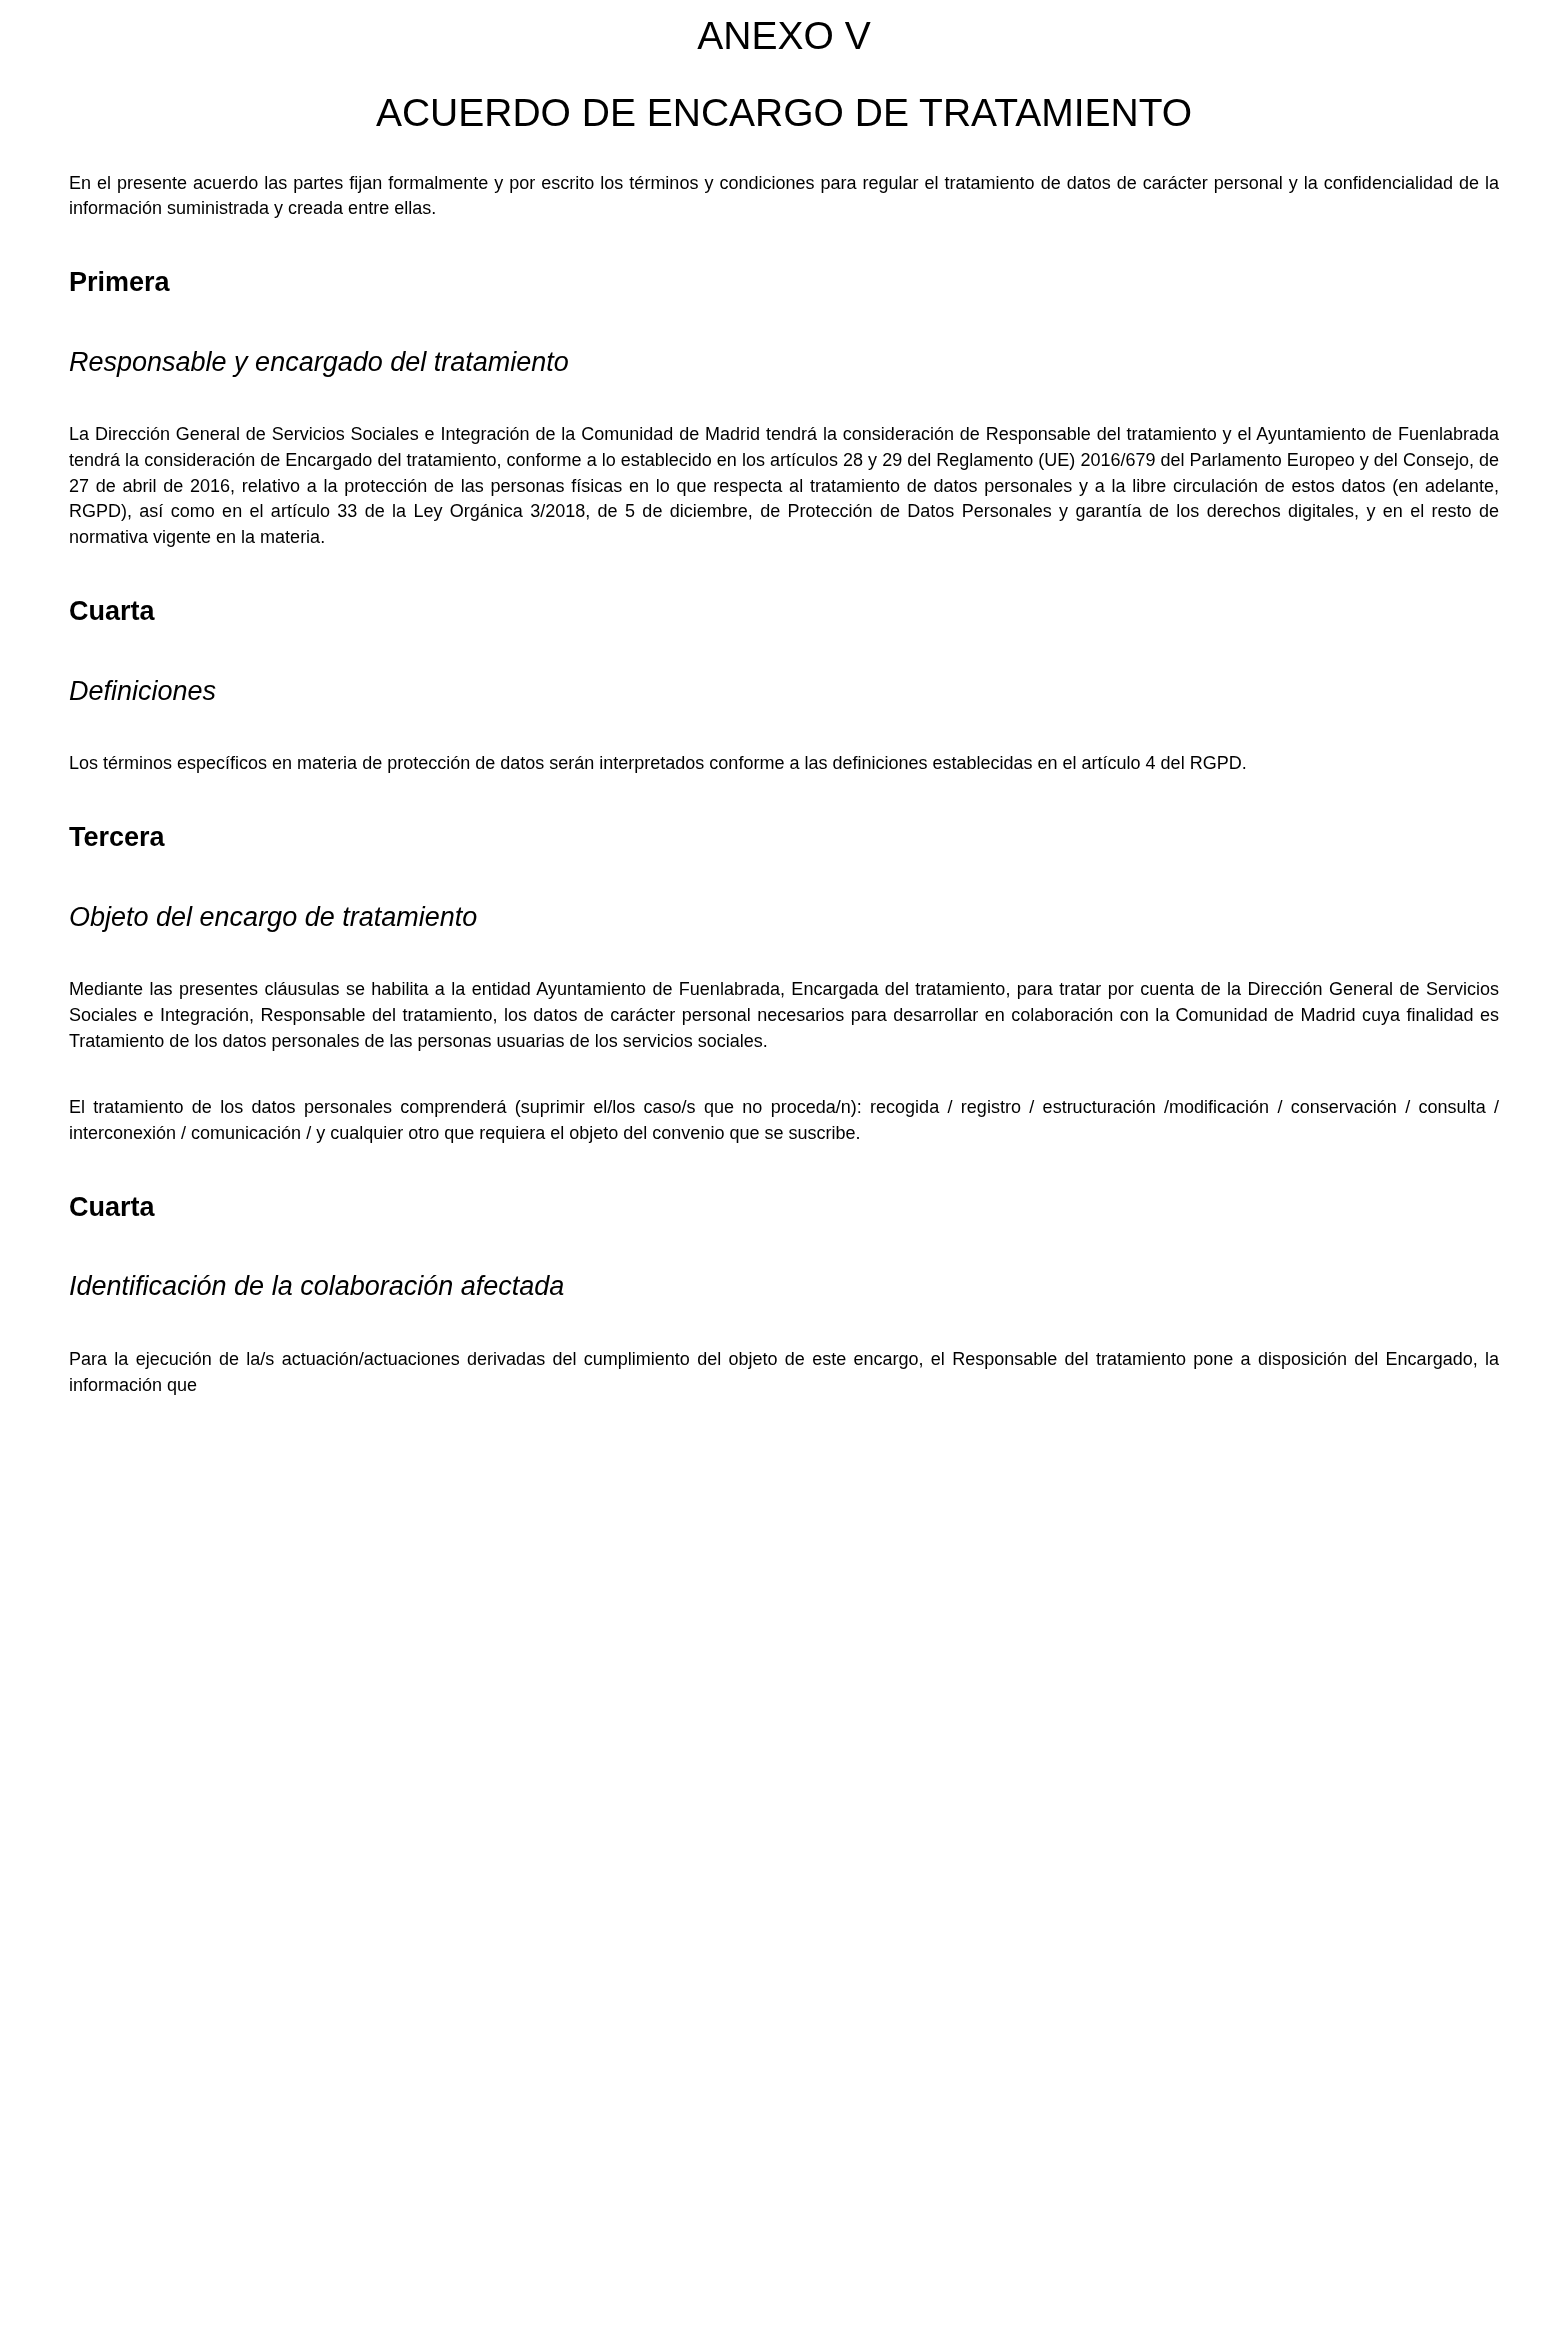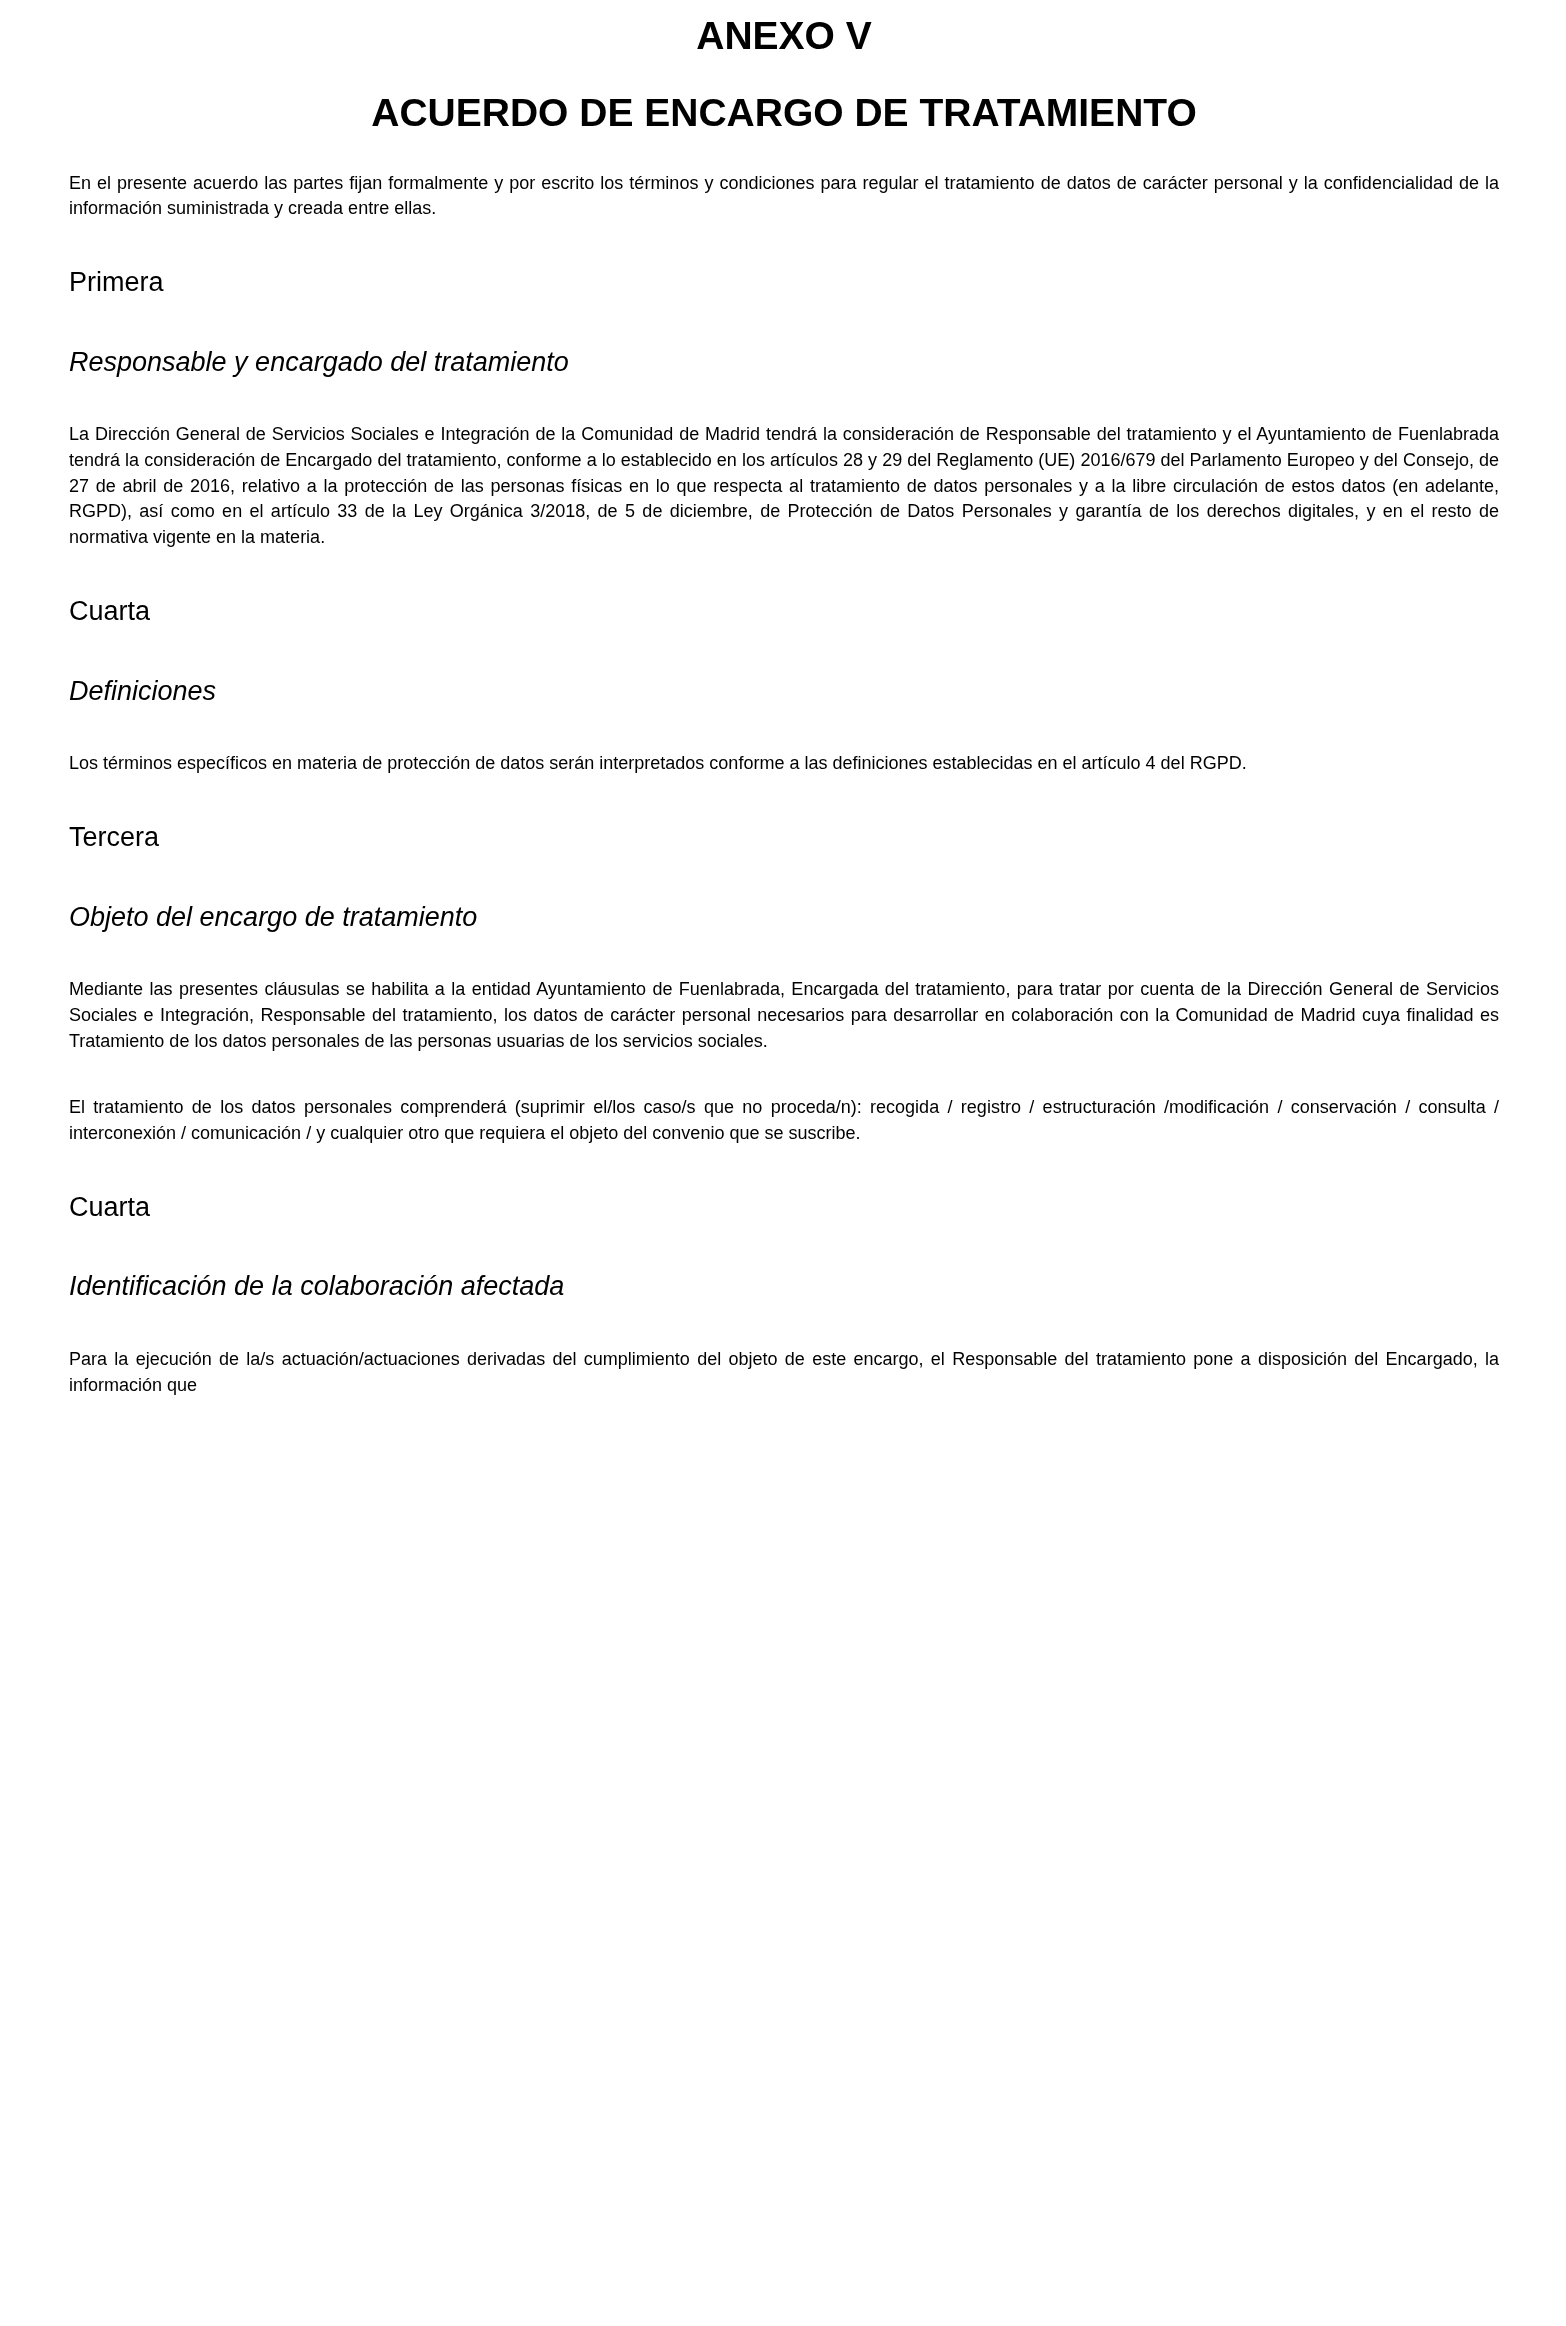--- a/index.html
+++ b/index.html
@@ -16,38 +16,38 @@
   }
   .page {
     box-sizing: border-box;
     width: 1566px;
     height: 2327px;
     padding: 13px 67px 0 69px;
     background: #ffffff;
   }
   .doc-title {
     font-size: 39px;
-    font-weight: bold;
+    font-weight: normal;
     text-align: center;
     letter-spacing: 0px;
     margin: 0 0 30px 0;
     line-height: 1.2;
   }
   .doc-title.second {
     margin-bottom: 34px;
   }
   .para {
     font-size: 18px;
     line-height: 1.43;
     text-align: justify;
     margin: 0 0 41px 0;
   }
   .section-heading {
     font-size: 27px;
-    font-weight: normal;
+    font-weight: bold;
     line-height: 1.43;
     margin: 0 0 41px 0;
   }
   .section-subheading {
     font-size: 27px;
     font-style: italic;
     line-height: 1.43;
     margin: 0 0 41px 0;
   }
   .para.last {

